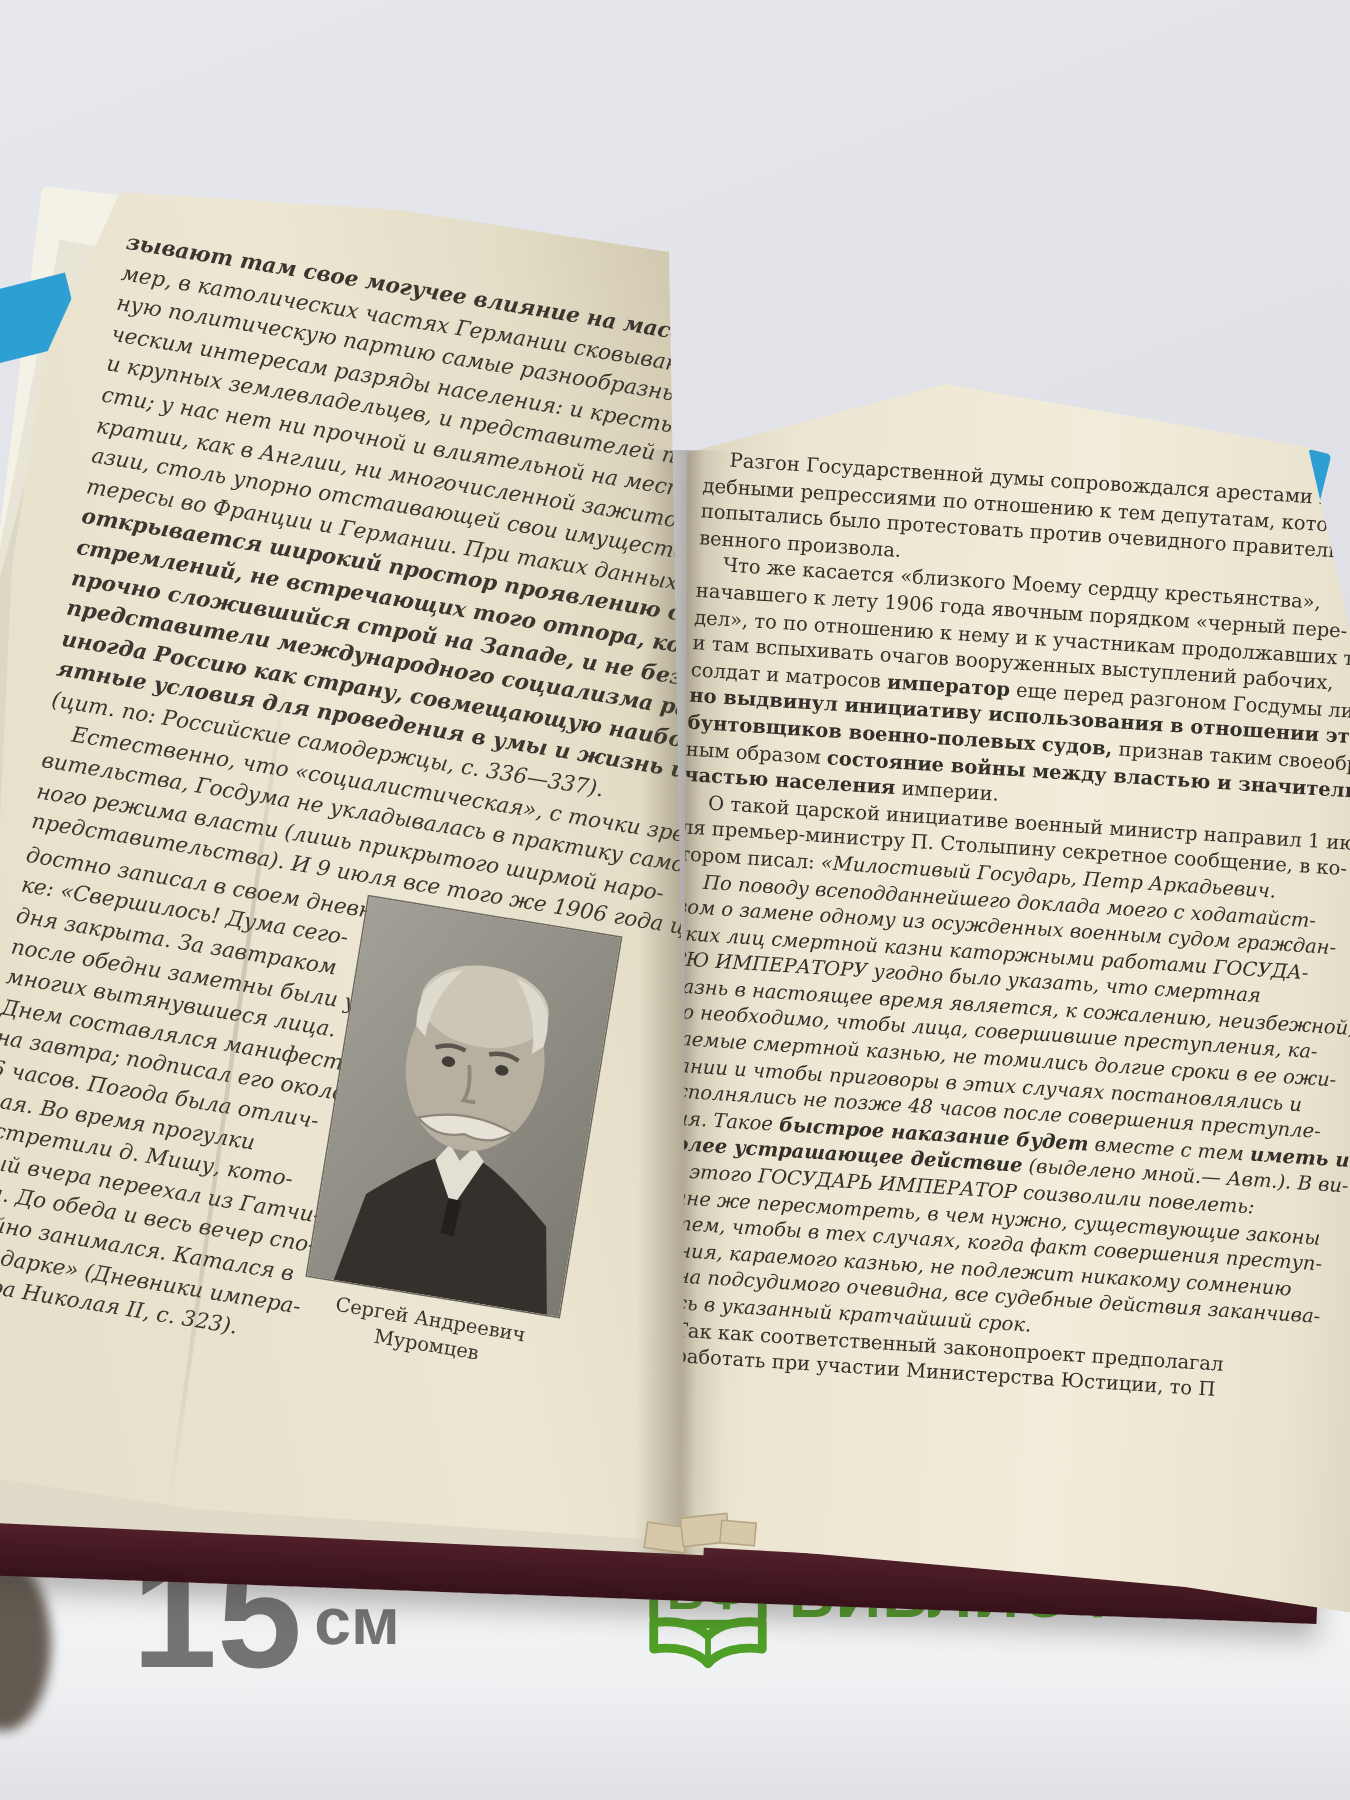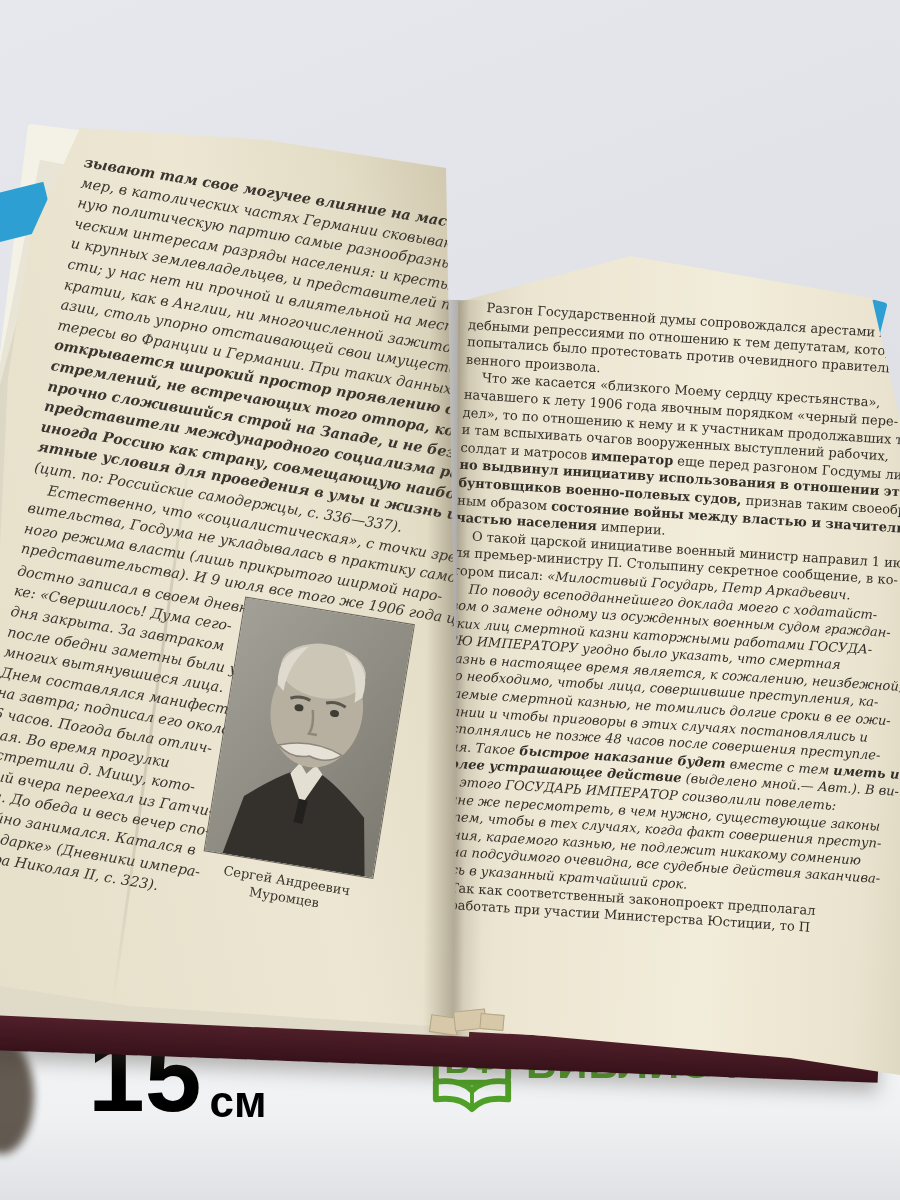--- a/index.html
+++ b/index.html
@@ -7,24 +7,24 @@
        font-family:"DejaVu Serif",serif;}
   .abs{position:absolute;}
 
   
   .bg{left:0;top:0;width:900px;height:1200px;
       background:linear-gradient(160deg,#e6e8ed 0%,#dfe1e6 45%,#d6d8dc 100%);}
 
   
   .card{left:0;top:1012px;width:900px;height:188px;
         background:linear-gradient(180deg,#f4f5f7 0%,#eff1f3 55%,#dfe1e4 100%);}
-  .mark{left:88px;top:1030px;display:flex;align-items:flex-end;color:#000000;
+  .mark{left:88px;top:1030px;display:flex;align-items:flex-end;color:#737373;
         font-family:"Liberation Sans",sans-serif;font-weight:bold;}
   .mark .num{font-size:102px;line-height:.92;}
-  .mark .unit{font-size:44px;line-height:1;margin-left:8px;margin-bottom:0;}
+  .mark .unit{font-size:44px;line-height:1;margin-left:8px;margin-bottom:20px;}
   .logo{left:428px;top:1026px;display:flex;align-items:flex-start;}
   .logo-name{font-family:"Liberation Sans",sans-serif;font-weight:bold;font-size:42px;
              letter-spacing:1px;color:#4fa026;margin:14px 0 0 10px;white-space:nowrap;}
   .blob{left:-30px;top:1038px;width:64px;height:116px;background:#544a40;border-radius:50%;
         filter:blur(4px);opacity:.9;}
 
   
   .cover{left:-12px;top:1002px;width:892px;height:48px;transform:rotate(2.1deg);
          transform-origin:left top;
          background:linear-gradient(180deg,#5e2732 0%,#4a1c26 45%,#37121a 100%);

